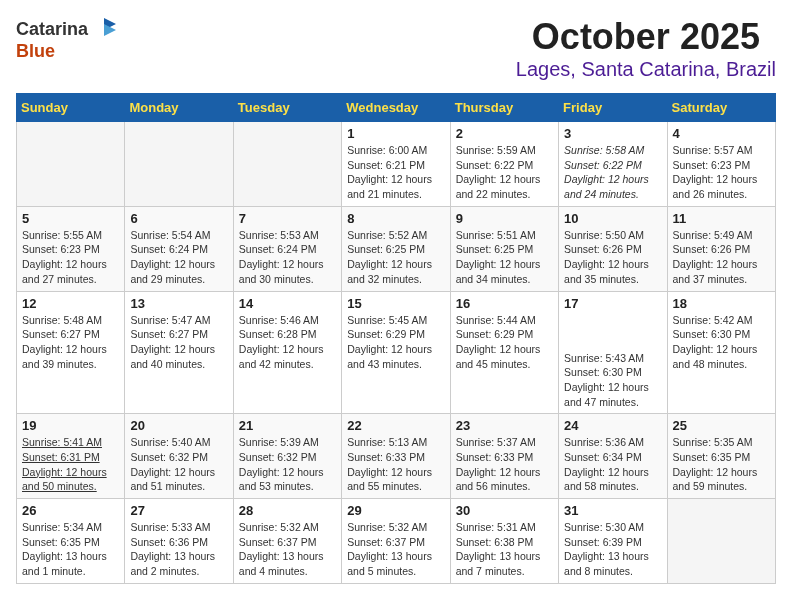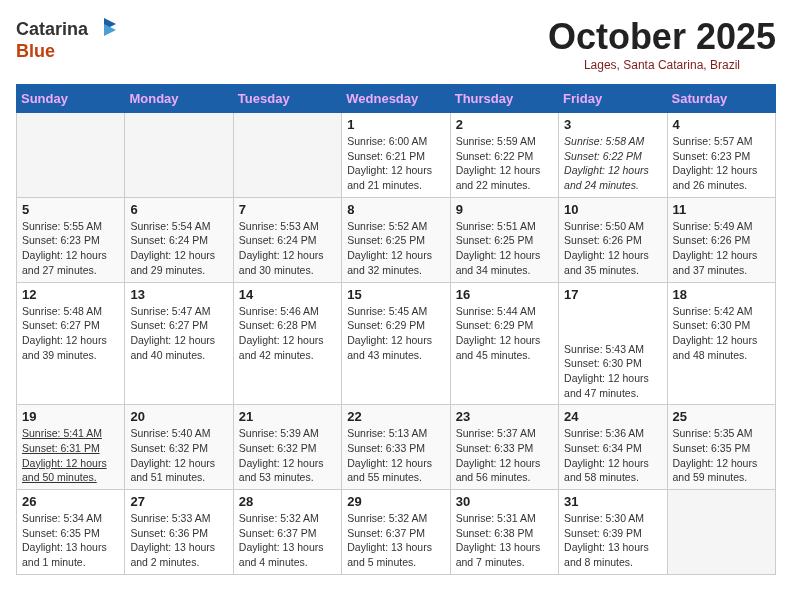--- a/index.html
+++ b/index.html
@@ -37,31 +37,31 @@
     }
     .title-block {
       text-align: center;
     }
     .month-title {
       font-size: 36px;
       font-weight: bold;
       color: #222;
     }
     .location-title {
-      font-size: 12px;
-      color: #7f1d1d;
+      font-size: 20px;
+      color: #4c1d95;
     }
     .calendar {
       width: 100%;
       border-collapse: collapse;
       border: 1px solid #ccc;
     }
     .calendar th {
       background: #1a5fa8;
-      color: #f0abfc;
+      color: #fde047;
       font-size: 13px;
       font-weight: bold;
       padding: 6px 4px;
       text-align: left;
       border: 1px solid #1a5fa8;
     }
     .calendar td {
       vertical-align: top;
       border: 1px solid #ccc;
       padding: 4px 5px;

